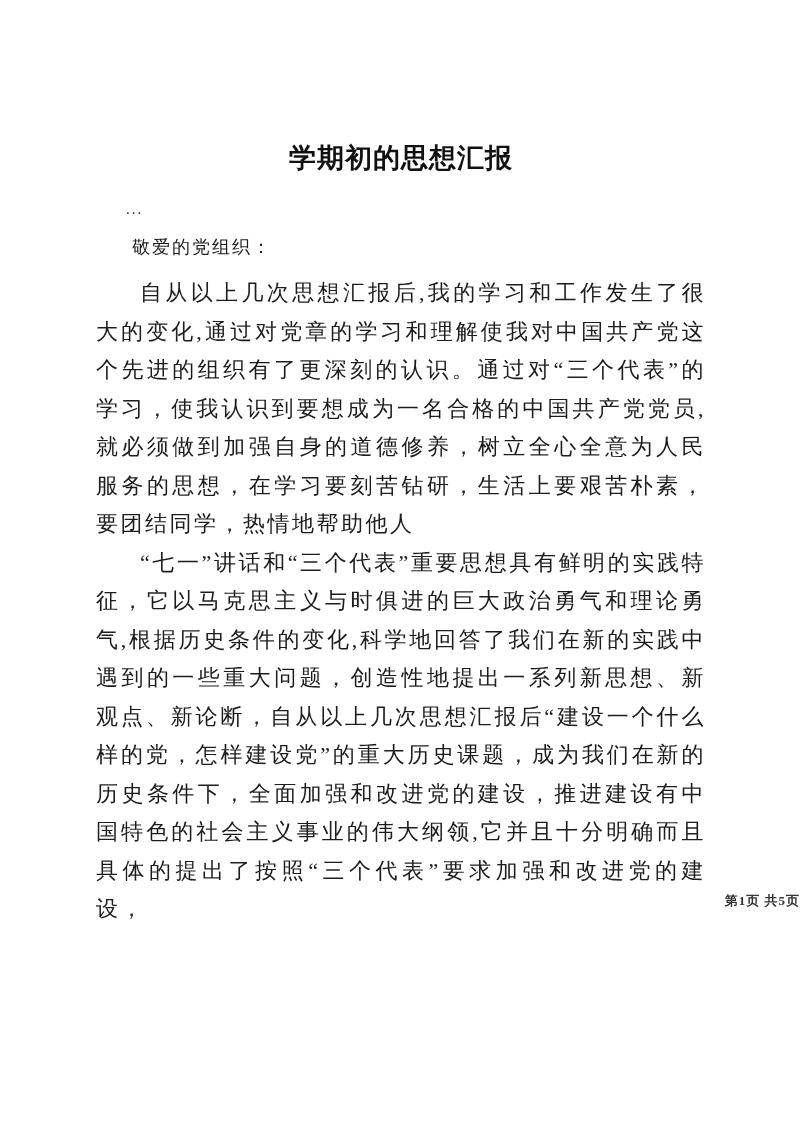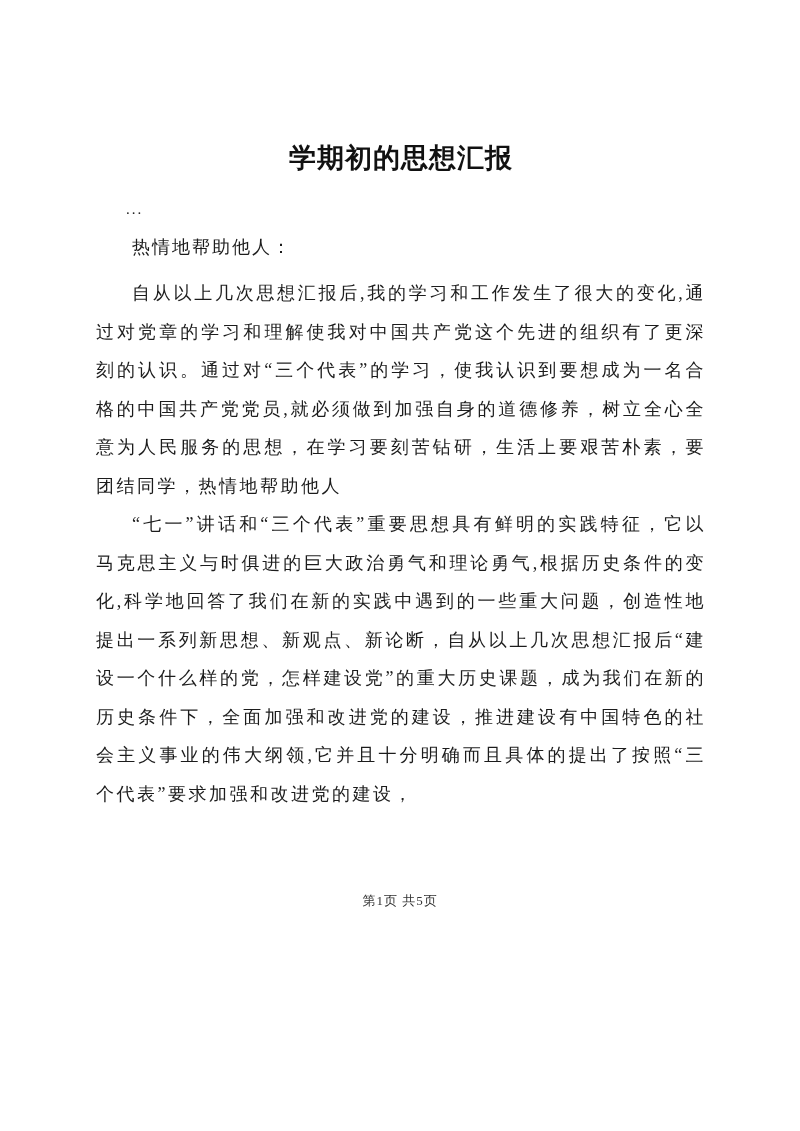--- a/index.html
+++ b/index.html
@@ -44,48 +44,49 @@
     margin: 0 0 10px 0;
     text-indent: 2em;
     font-size: 18px;
     line-height: 34px;
     letter-spacing: 2px;
     color: #1c1c1c;
   }
   .para {
     margin: 0;
     text-indent: 2em;
-    font-size: 18px;
+    font-size: 22px;
     line-height: 38.5px;
     letter-spacing: 2.5px;
     text-align: justify;
     text-justify: inter-ideograph;
     color: #1c1c1c;
   }
   .footer {
     position: absolute;
     left: 0;
     right: 0;
     bottom: 58px;
-    text-align: center;
+    text-align: right;
     font-size: 13px;
     letter-spacing: 1px;
     color: #333333;
+    font-weight: bold;
   }
 </style>
 </head>
 <body>
 
 <div class="page">
   <div class="content">
     <h1 class="doc-title">学期初的思想汇报</h1>
 
     <p class="ellipsis-line">...</p>
 
-    <p class="salutation">热情地帮助他人：</p>
+    <p class="salutation">敬爱的党组织：</p>
 
     <p class="para">自从以上几次思想汇报后,我的学习和工作发生了很大的变化,通过对党章的学习和理解使我对中国共产党这个先进的组织有了更深刻的认识。通过对“三个代表”的学习，使我认识到要想成为一名合格的中国共产党党员,就必须做到加强自身的道德修养，树立全心全意为人民服务的思想，在学习要刻苦钻研，生活上要艰苦朴素，要团结同学，热情地帮助他人</p>
 
 
     <p class="para">“七一”讲话和“三个代表”重要思想具有鲜明的实践特征，它以马克思主义与时俱进的巨大政治勇气和理论勇气,根据历史条件的变化,科学地回答了我们在新的实践中遇到的一些重大问题，创造性地提出一系列新思想、新观点、新论断，自从以上几次思想汇报后“建设一个什么样的党，怎样建设党”的重大历史课题，成为我们在新的历史条件下，全面加强和改进党的建设，推进建设有中国特色的社会主义事业的伟大纲领,它并且十分明确而且具体的提出了按照“三个代表”要求加强和改进党的建设，</p>
   </div>
 
   <div class="footer">
     <span>第1页 共5页</span>
   </div>

